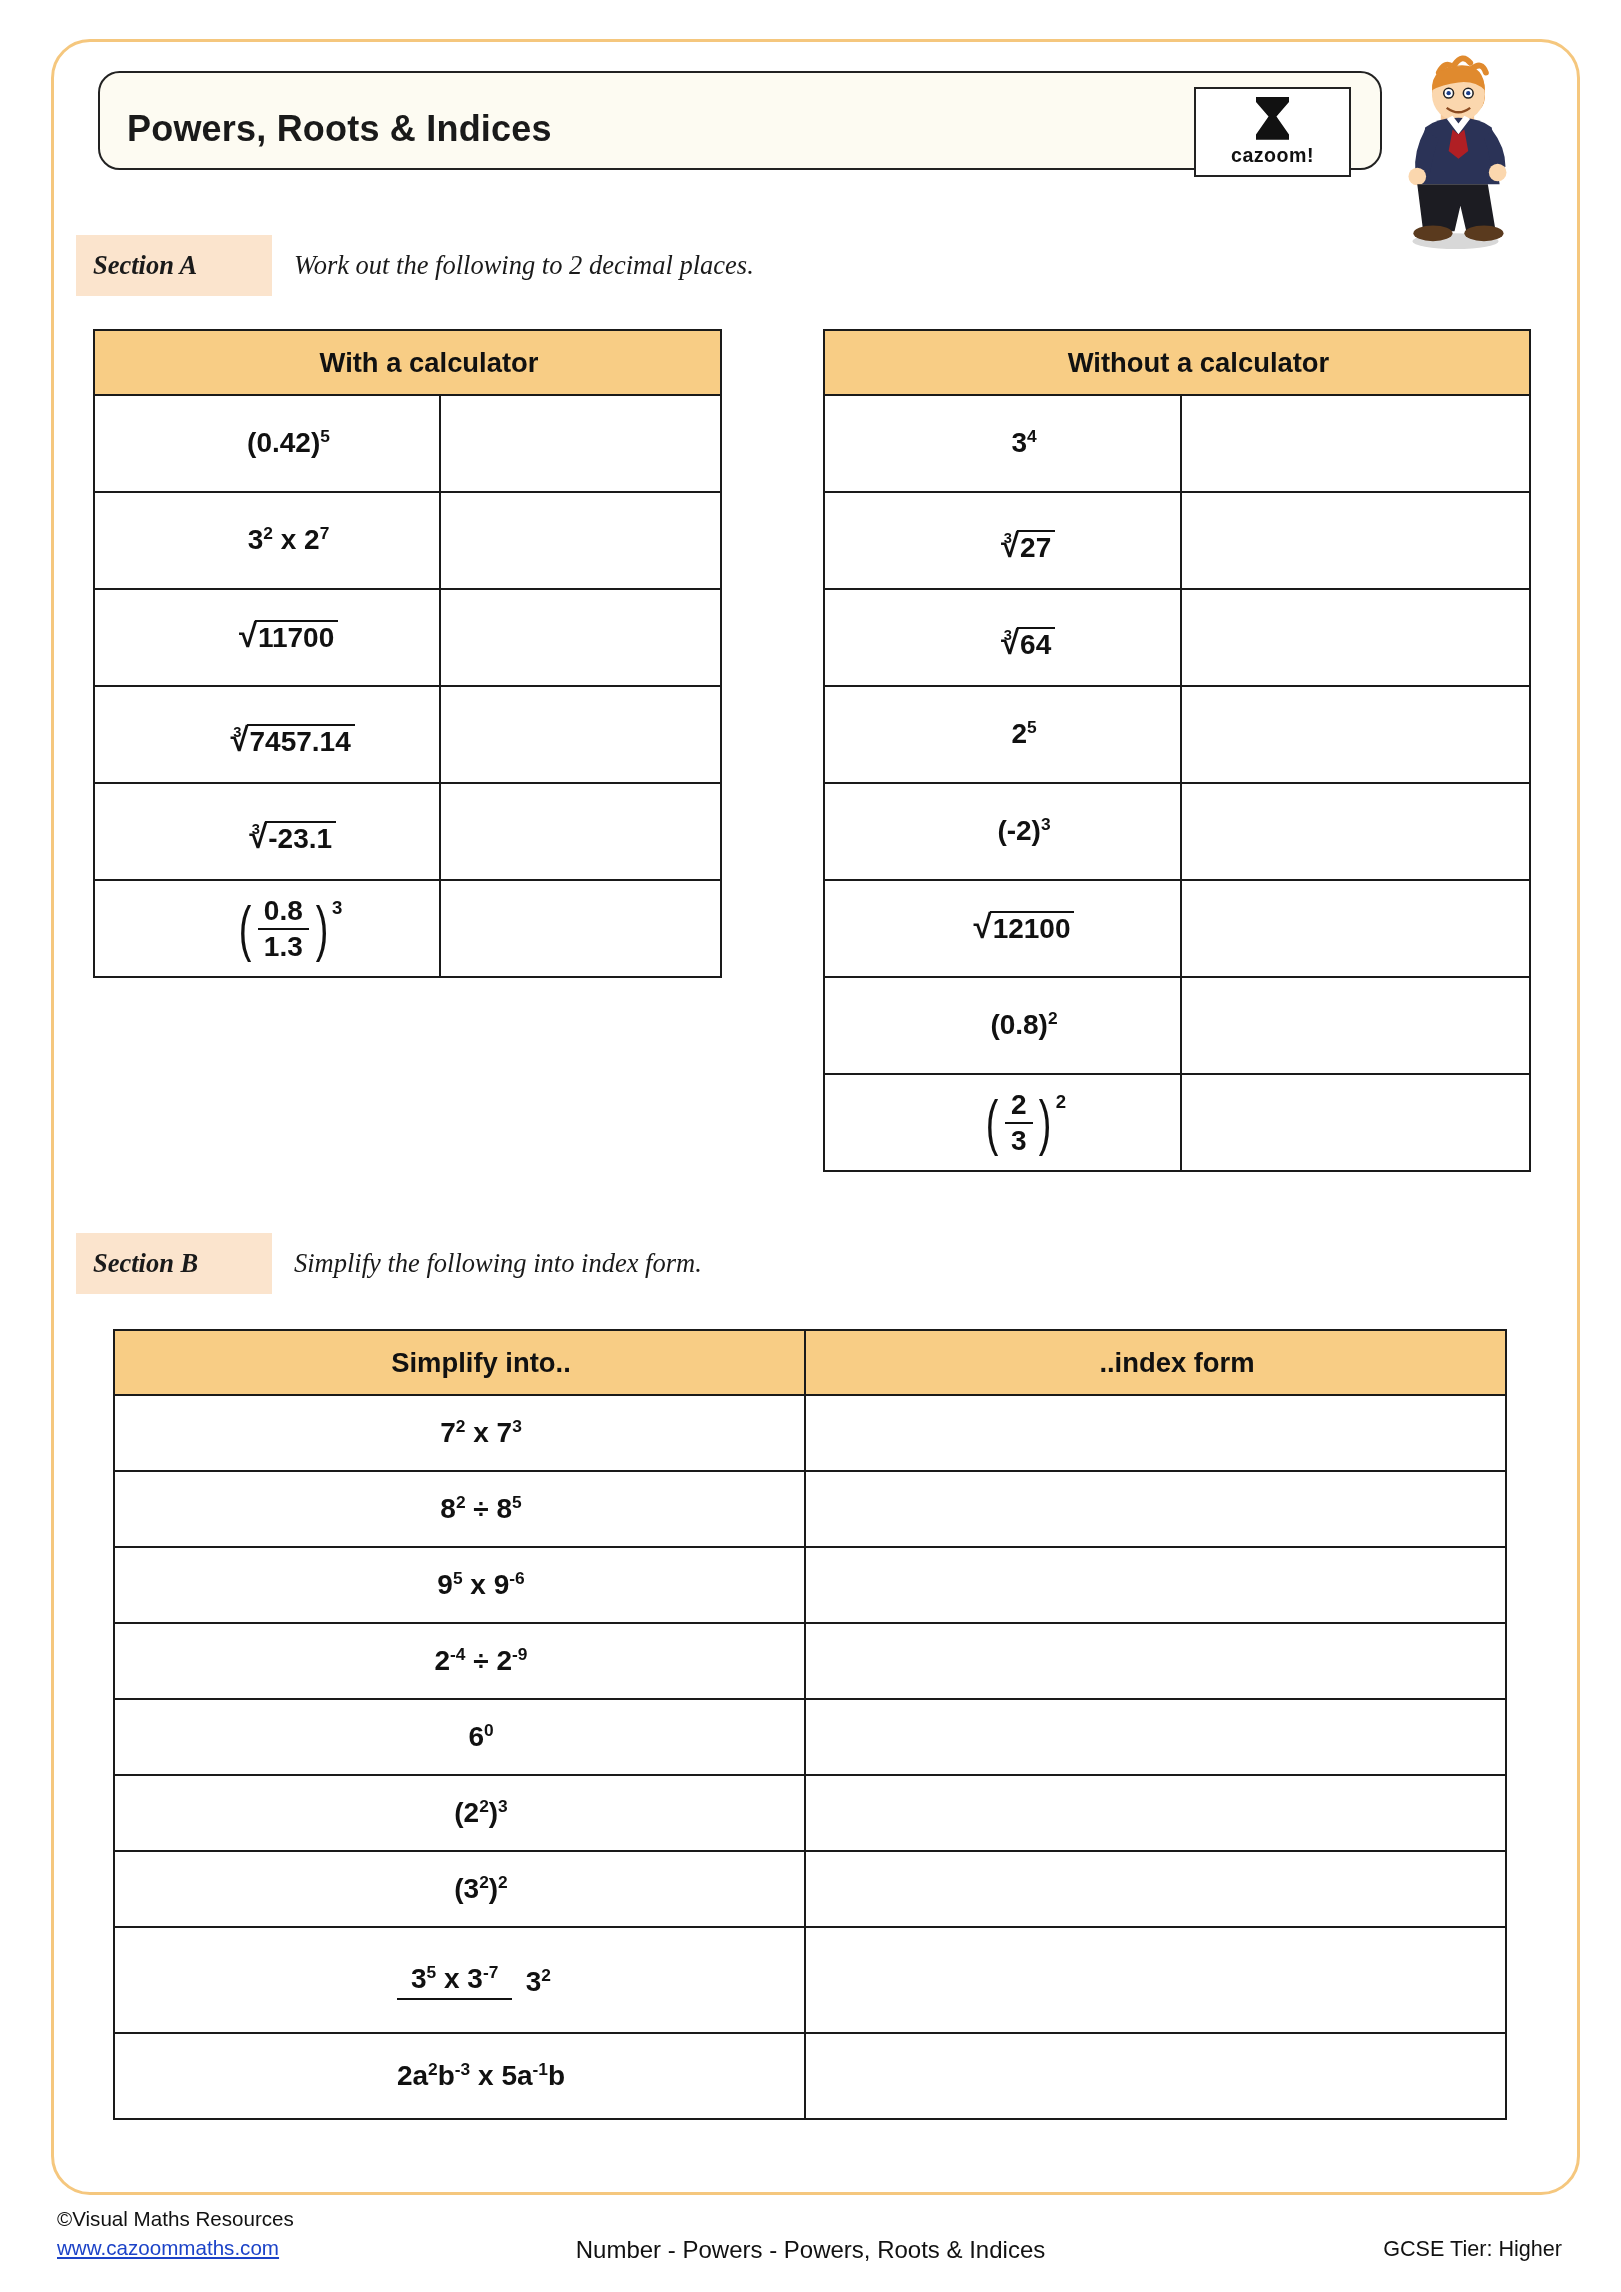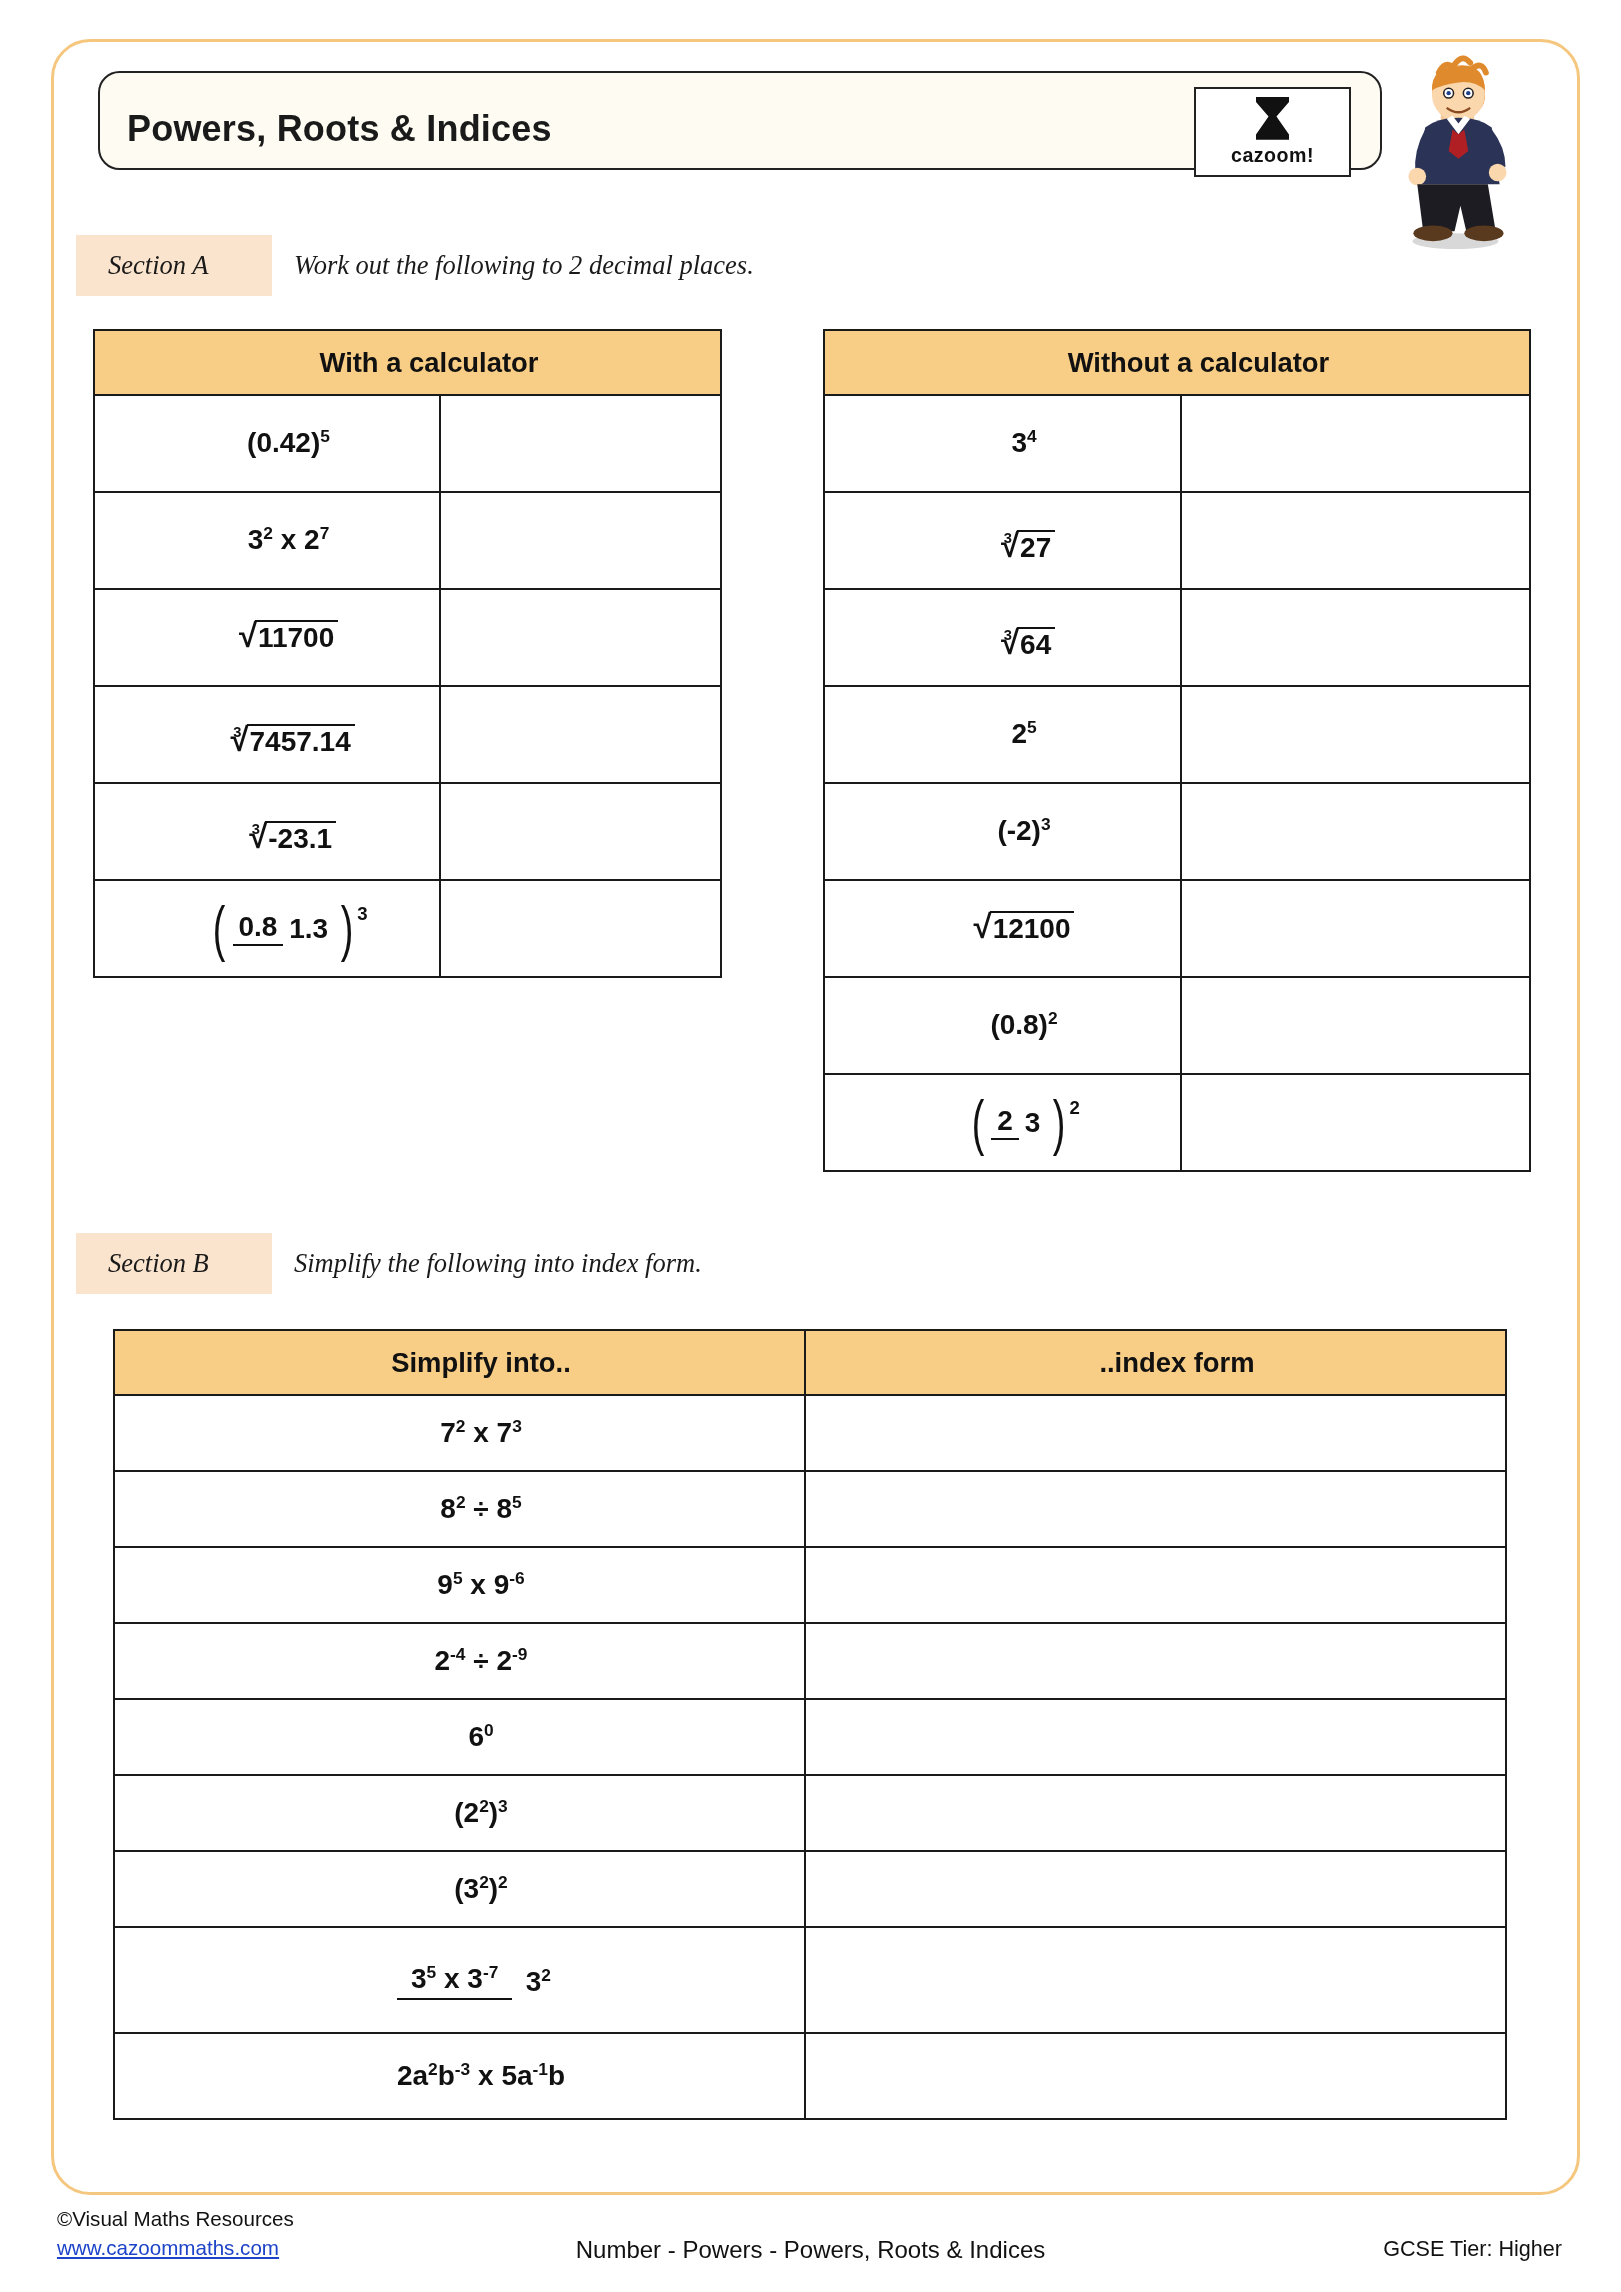--- a/index.html
+++ b/index.html
@@ -62,23 +62,23 @@
   
   .mascot { position: absolute; left: 1382px; top: 47px; width: 147px; height: 206px; }
   
   .section-tag {
     position: absolute;
     background: #fbe4cd;
     height: 61px;
     width: 196px;
     display: flex;
     align-items: center;
-    padding-left: 32px;
+    padding-left: 17px;
     font-family: "Liberation Serif", serif;
-    font-weight: normal;
+    font-weight: bold;
     font-style: italic;
     font-size: 26.5px;
     color: #1a1a1a;
   }
   .section-instr {
     position: absolute;
     font-family: "Liberation Serif", serif;
     font-style: italic;
     font-size: 26.5px;
     color: #1a1a1a;
@@ -118,21 +118,21 @@
     padding: 2px 3.9px 0 2.9px;
     margin-left: -2px;
   }
   
   .parenfrac { display: inline-flex; align-items: center; }
   .parenfrac .paren {
     font-size: 61px; font-weight: 400; line-height: .9;
     transform: scaleX(.62);
   }
   .frac {
-    display: inline-flex; flex-direction: row; align-items: center;
+    display: inline-flex; flex-direction: column; align-items: center;
     line-height: 1.12; padding: 0 2.9px;
   }
   .frac .num { border-bottom: 2.5px solid #111; padding: 0 5.9px 1px 5.9px; }
   .frac .den { padding: 1px 5.9px 0 5.9px; }
   .outer-exp { font-size: 18.6px; align-self: flex-start; margin-top: 3.9px; }
   .stackfrac {
     display: inline-flex; flex-direction: row; align-items: center; line-height: 1.25;
   }
   .stackfrac .num { border-bottom: 2.5px solid #111; padding: 0 13.7px 2px 13.7px; }
   .stackfrac .den { padding: 2px 13.7px 0 13.7px; }

